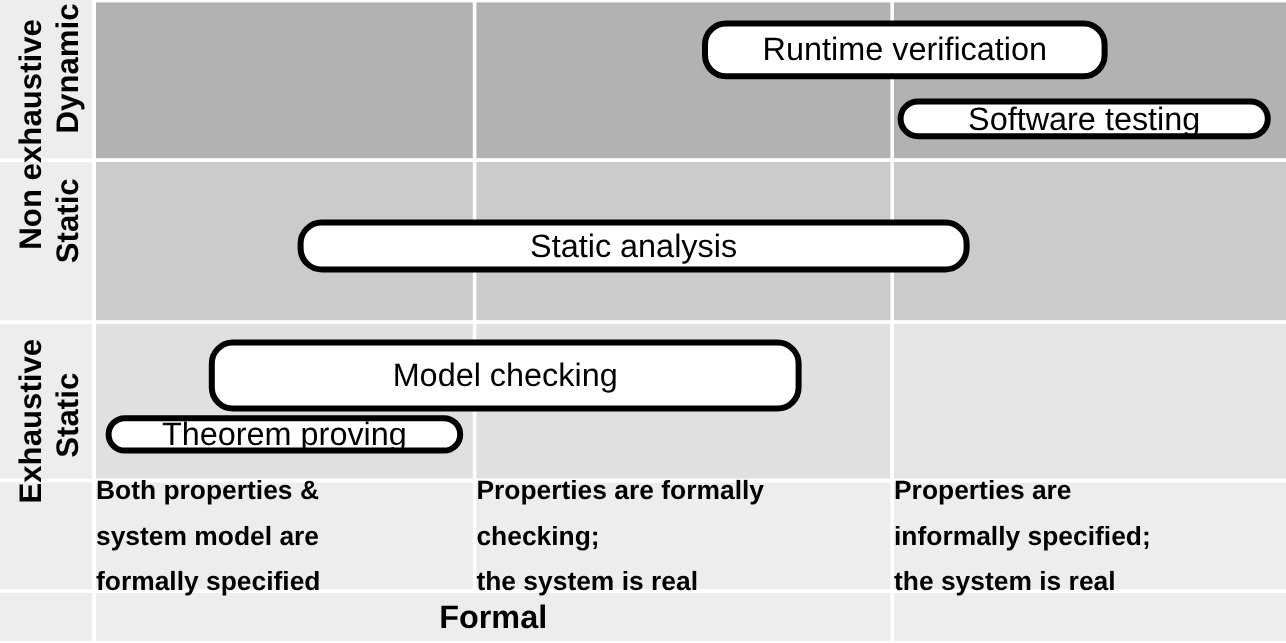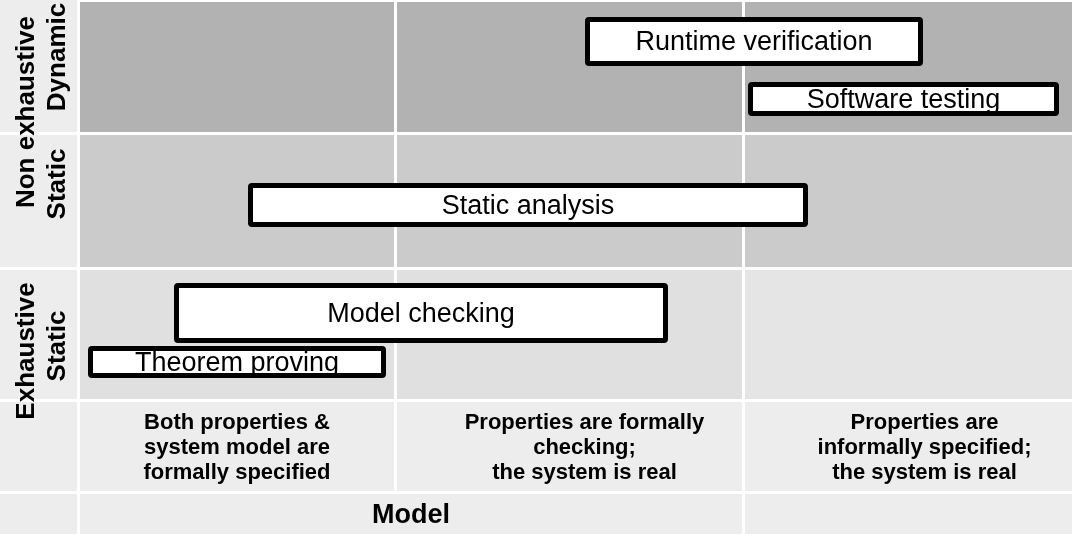--- a/index.html
+++ b/index.html
@@ -51,21 +51,21 @@
   .rot-dynamic { left: 56px; top: 57px;  }
   .rot-static1 { left: 56px; top: 184px; }
   .rot-exh     { left: 25px; top: 351px; }
   .rot-static2 { left: 56px; top: 346px; }
 
   
   .tbox {
     position: absolute;
     background: #ffffff;
     border: 5px solid #000000;
-    border-radius: 4px;
+    border-radius: 20px;
     box-sizing: border-box;
     display: flex;
     align-items: center;
     justify-content: center;
     font-size: 27px;
     white-space: nowrap;
   }
   .tbox-runtime  { left: 585px; top: 17px;  width: 338px; height: 49px; }
   .tbox-software { left: 748px; top: 82px;  width: 311px; height: 34px; }
   .tbox-static   { left: 248px; top: 183px; width: 560px; height: 44px; }
@@ -73,27 +73,27 @@
   .tbox-theorem  { left: 88px;  top: 346px; width: 298px; height: 32px; }
 
   
   .desc {
     position: absolute;
     top: 402px;
     height: 89px;
     display: flex;
     flex-direction: column;
     justify-content: center;
-    text-align: center;
     font-weight: bold;
     font-size: 22px;
     line-height: 25px;
+    gap: 13px;
   }
   .desc-1 { left: 80px;  width: 314px; }
-  .desc-2 { left: 412px; width: 345px; }
+  .desc-2 { left: 397px; width: 345px; }
   .desc-3 { left: 745px; width: 359px; }
 
   
   .footer-cell {
     position: absolute;
     top: 494px;
     height: 40px;
     display: flex;
     align-items: center;
     justify-content: center;
@@ -145,15 +145,15 @@
     <span>Properties are formally</span>
     <span>checking;</span>
     <span>the system is real</span>
   </div>
   <div class="desc desc-3">
     <span>Properties are</span>
     <span>informally specified;</span>
     <span>the system is real</span>
   </div>
 
-  <div class="footer-cell footer-formal">Model</div>
+  <div class="footer-cell footer-formal">Formal</div>
 
 </div>
 
 </body></html>

